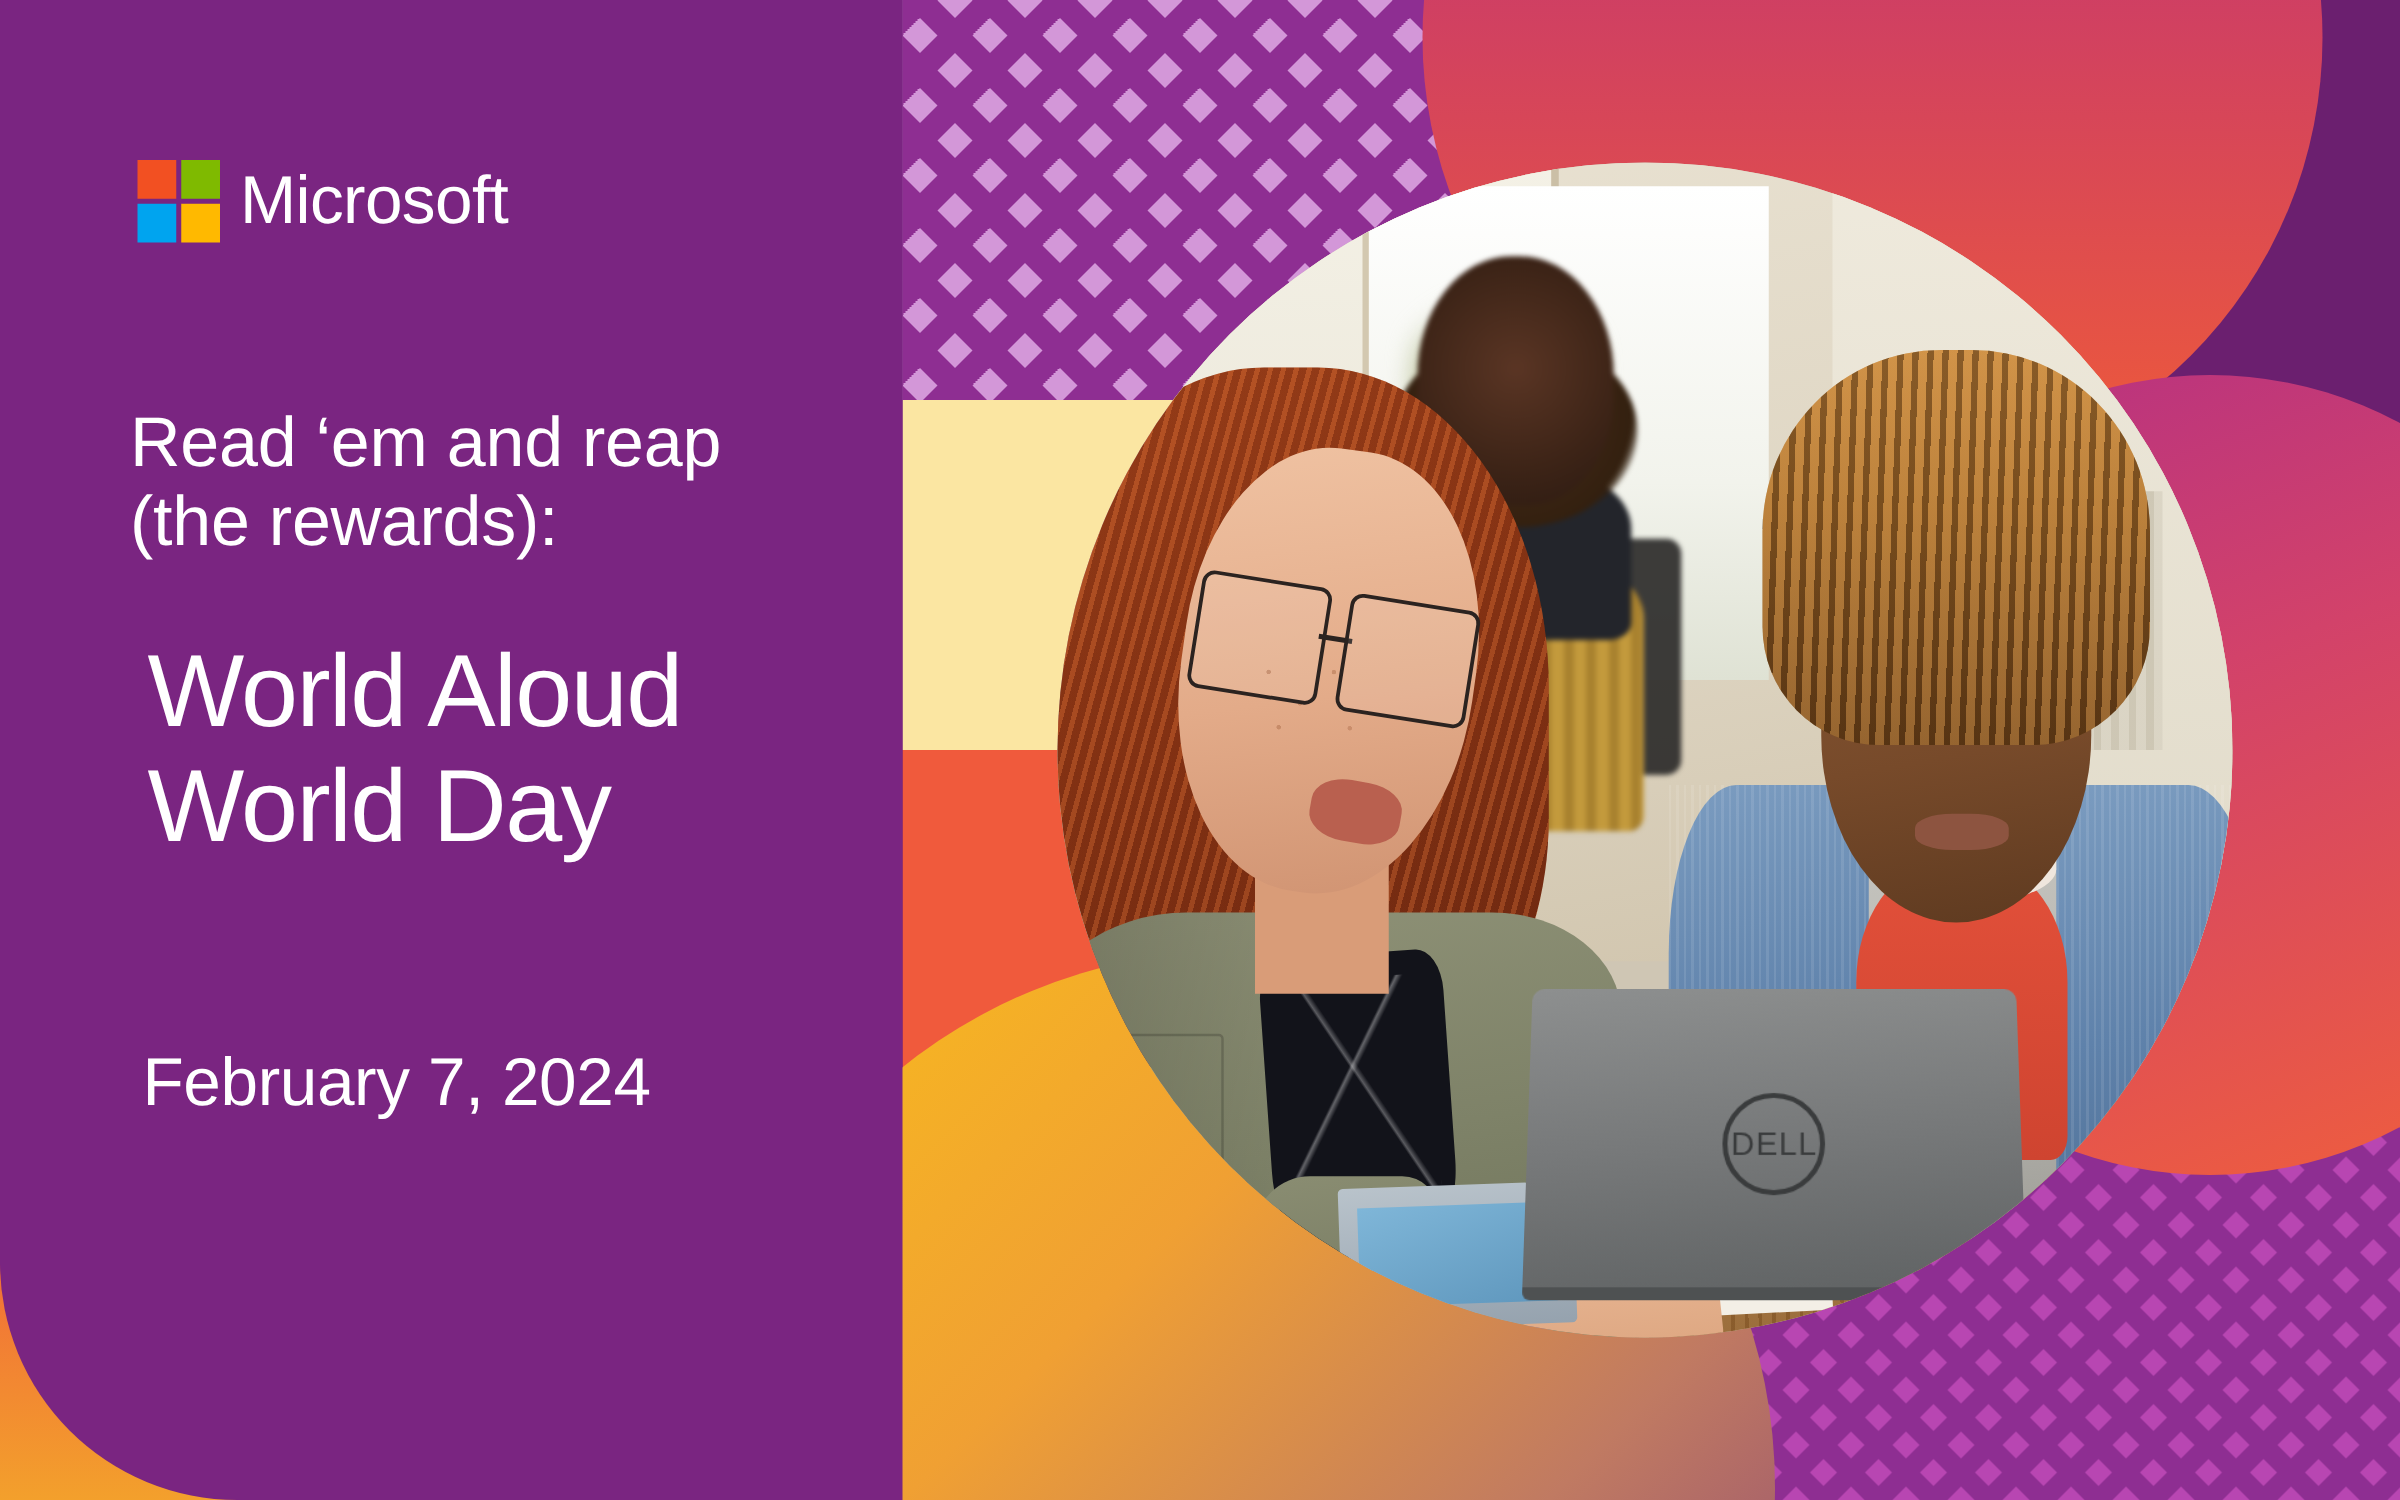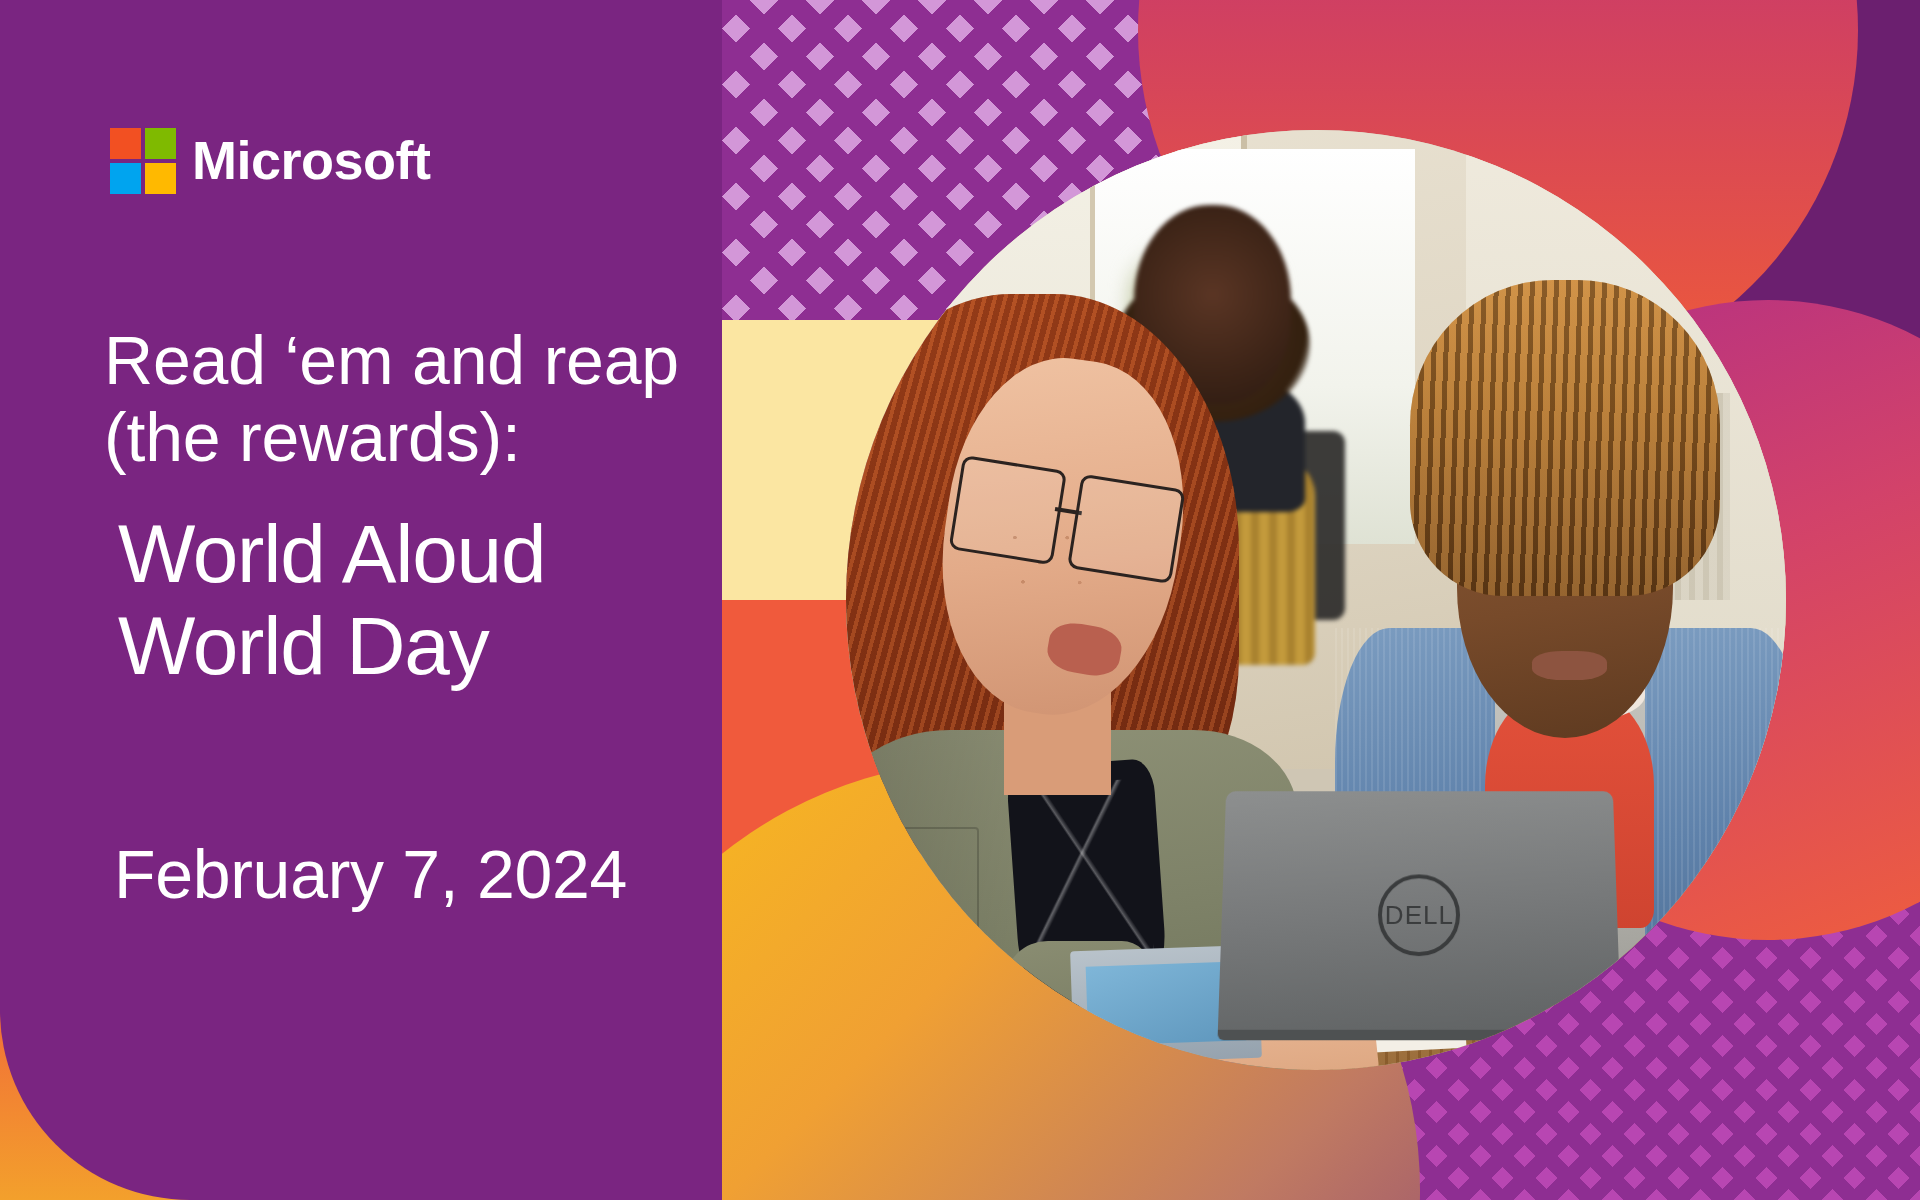--- a/index.html
+++ b/index.html
@@ -379,51 +379,51 @@
   #ms-logo span { display: block; width: 31px; height: 31px; }
   .sq-r { background: #F25022; }
   .sq-g { background: #7FBA00; }
   .sq-b { background: #00A4EF; }
   .sq-y { background: #FFB900; }
 
   #ms-wordmark {
     position: absolute; left: 192px; top: 133px;
     color: #ffffff;
     font-size: 54px;
-    font-weight: 700;
+    font-weight: 400;
     letter-spacing: -0.5px;
     line-height: 1;
   }
 
   #kicker {
     position: absolute; left: 104px; top: 322px;
     width: 560px;
     color: #ffffff;
-    font-size: 68px;
+    font-size: 56px;
     font-weight: 400;
     line-height: 1.13;
     letter-spacing: -0.2px;
   }
   #kicker div { white-space: nowrap; }
 
   #title {
     position: absolute; left: 118px; top: 508px;
     width: 600px;
     color: #ffffff;
     font-size: 82px;
     font-weight: 400;
     line-height: 1.12;
     letter-spacing: -1.2px;
   }
   #title div { white-space: nowrap; }
 
   #event-date {
     position: absolute; left: 114px; top: 835px;
     color: #ffffff;
-    font-size: 68px;
+    font-size: 54px;
     font-weight: 400;
     letter-spacing: -0.3px;
   }
 </style>
 </head>
 <body>
 
 <div id="stage">
 
   <div class="layer" id="bg-base"></div>

